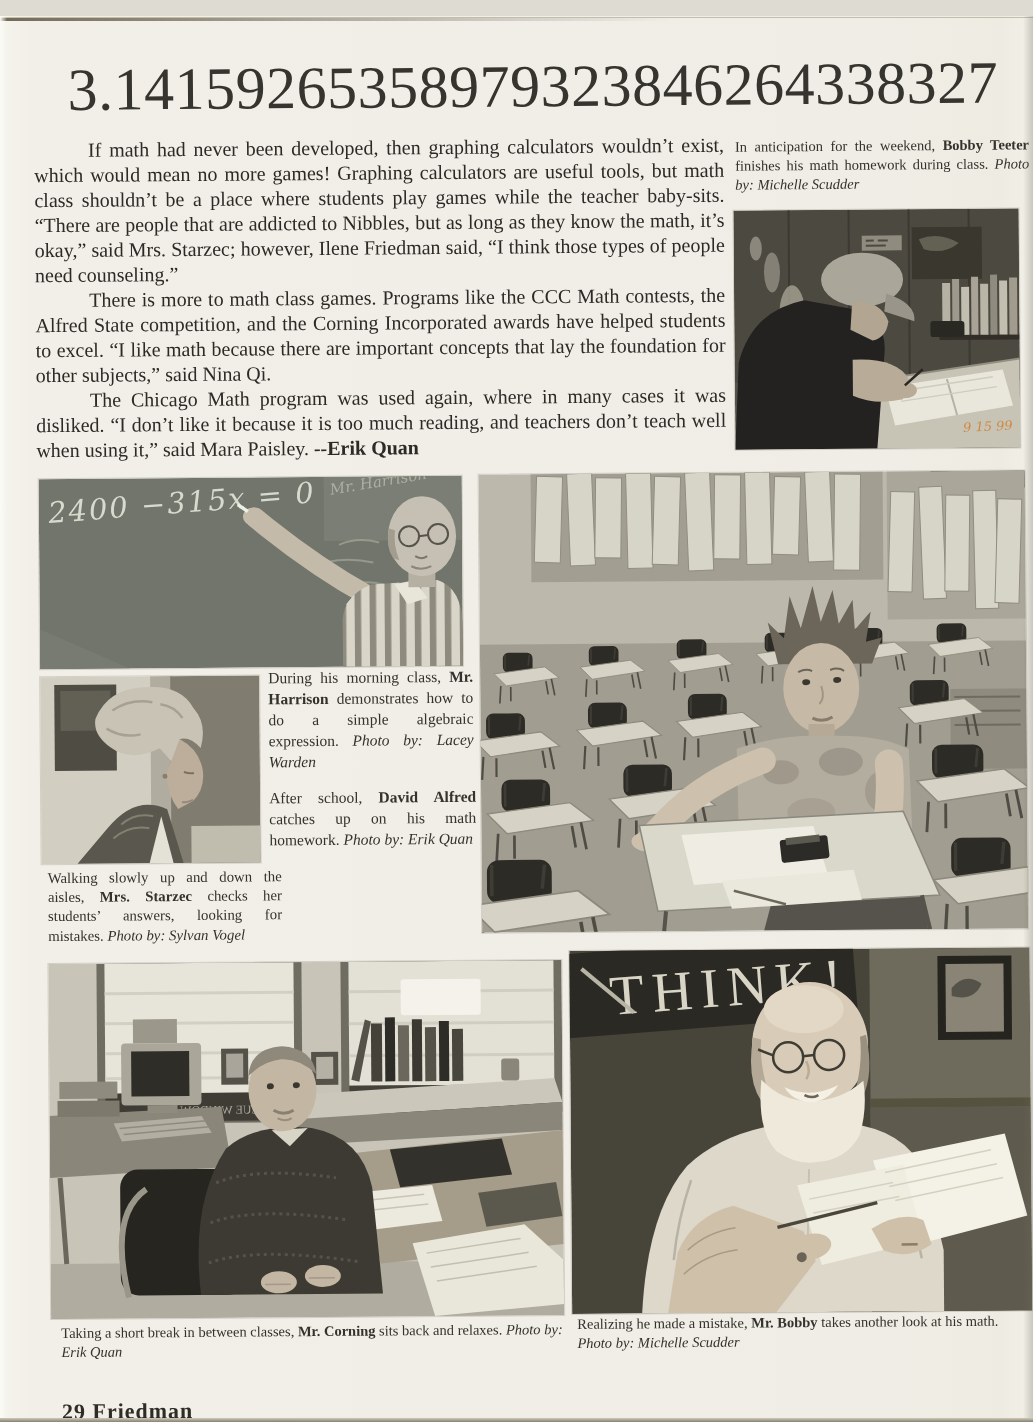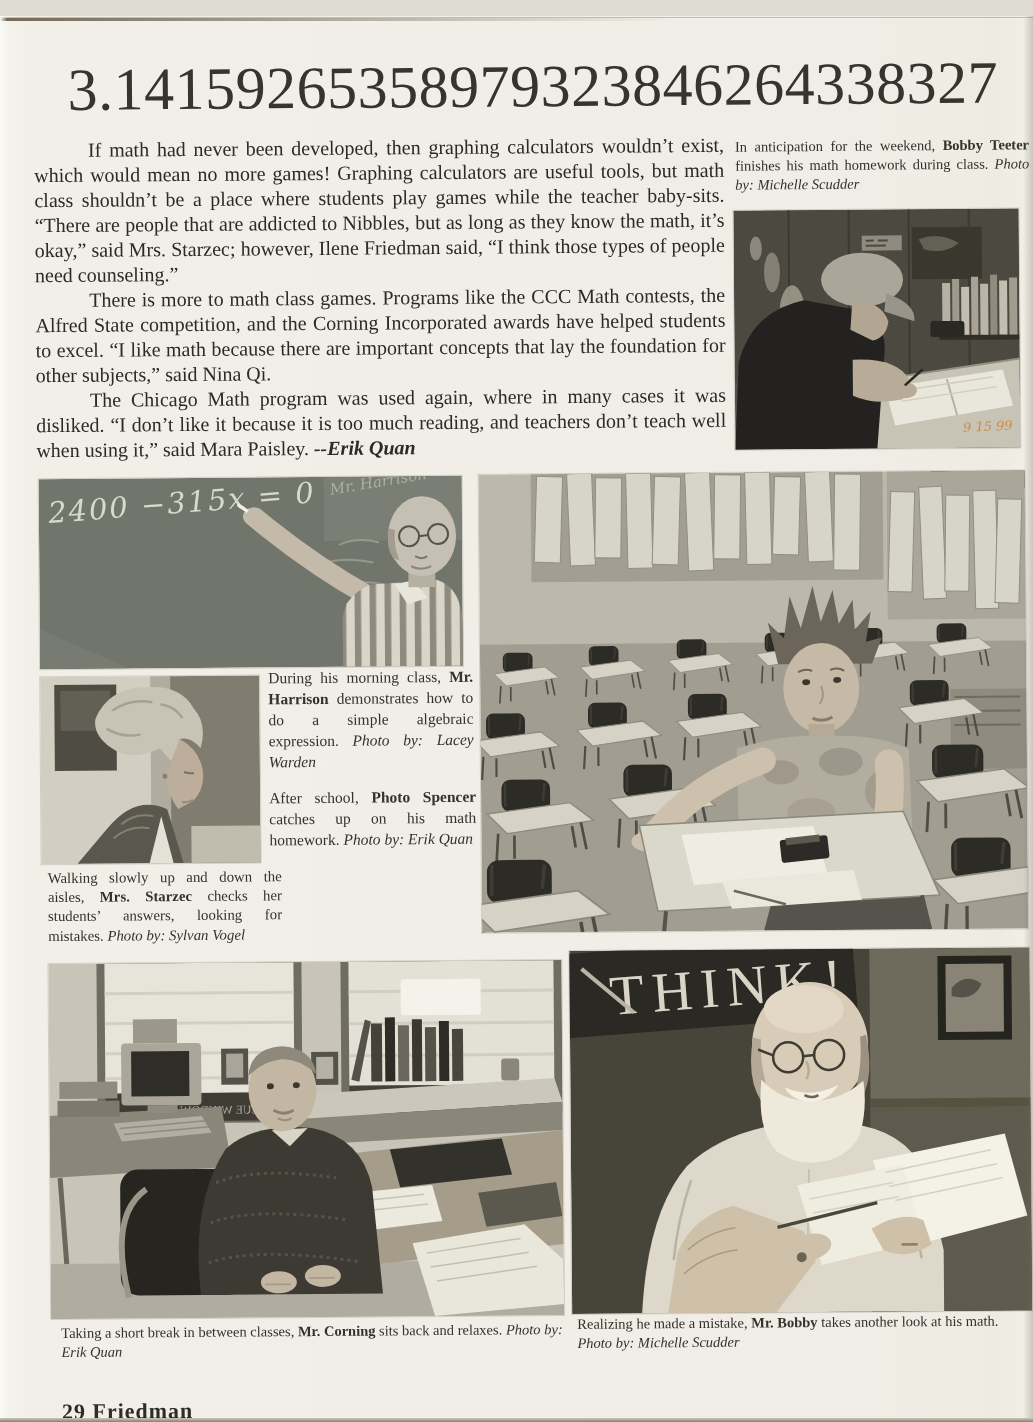--- a/index.html
+++ b/index.html
@@ -15,21 +15,21 @@
 
   .title {
     position:absolute; left:72px; top:36px; width:940px; margin:0;
     font-size:60px; font-weight:400; letter-spacing:0.5px; color:#36342e;
     white-space:nowrap;
   }
 
   .article { position:absolute; left:38px; top:118px; width:690px;
     font-size:20px; line-height:25px; text-align:justify; }
   .article p { margin:0; text-indent:54px; }
-  .byline { font-weight:bold; font-style:italic; }
+  .byline { font-weight:bold; }
 
   .caption { position:absolute; font-size:14.5px; line-height:1.3; color:#34322d; text-align:justify; }
   .caption .name { font-weight:bold; }
   .caption .credit { font-style:italic; }
   .cap-teeter   { left:739px; top:123px;  width:294px; }
   .cap-harrison { left:268px; top:650px;  width:205px; font-size:15.5px; line-height:1.35; }
   .cap-spencer  { left:268px; top:770px;  width:207px; font-size:15.5px; line-height:1.35; }
   .cap-starzec  { left:46px;  top:849px;  width:234px; font-size:14.8px; }
   .cap-clough   { left:56px;  top:1304px; width:505px; text-align:left; }
   .cap-kline    { left:572px; top:1299px; width:458px; text-align:left; }
@@ -71,21 +71,21 @@
       <p><span>The Chicago Math program was used again, where in many cases it was disliked.  “I don’t like it because it is too much reading, and teachers don’t teach well when using it,” said Mara Paisley.  </span><span class="byline">--Erik Quan</span></p>
     </div>
 
     <div class="caption cap-teeter">
       <span>In anticipation for the weekend, </span><span class="name">Bobby Teeter</span><span> finishes his math homework during class.   </span><span class="credit">Photo by:  Michelle Scudder</span>
     </div>
     <div class="caption cap-harrison">
       <span>During his morning class, </span><span class="name">Mr. Harrison</span><span> demonstrates how to do a simple algebraic expression. </span><span class="credit">Photo by:  Lacey Warden</span>
     </div>
     <div class="caption cap-spencer">
-      <span>After school, </span><span class="name">Photo Spencer</span><span> catches up on his math homework. </span><span class="credit">Photo by:  Erik Quan</span>
+      <span>After school, </span><span class="name">David Alfred</span><span> catches up on his math homework. </span><span class="credit">Photo by:  Erik Quan</span>
     </div>
     <div class="caption cap-starzec">
       <span>Walking slowly up and down the aisles, </span><span class="name">Mrs. Starzec</span><span> checks her students’ answers, looking for mistakes.  </span><span class="credit">Photo by:  Sylvan Vogel</span>
     </div>
     <div class="caption cap-clough">
       <span>Taking a short break in between classes, </span><span class="name">Mr. Corning</span><span> sits back and relaxes.   </span><span class="credit">Photo by: Erik Quan</span>
     </div>
     <div class="caption cap-kline">
       <span>Realizing he made a mistake, </span><span class="name">Mr. Bobby</span><span> takes another look at his math.   </span><span class="credit">Photo by: Michelle Scudder</span>
     </div>

